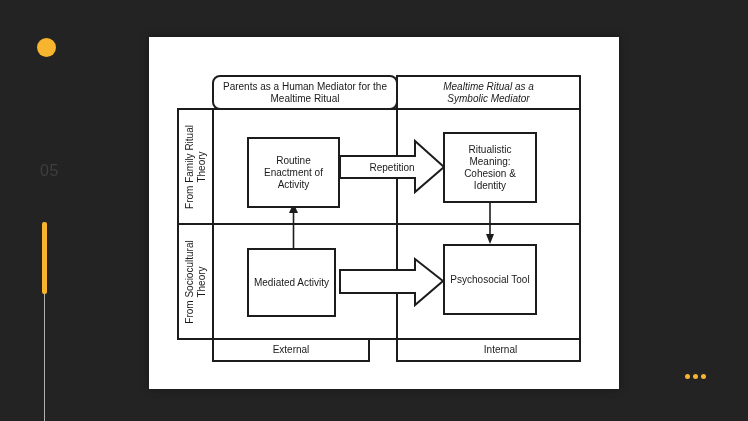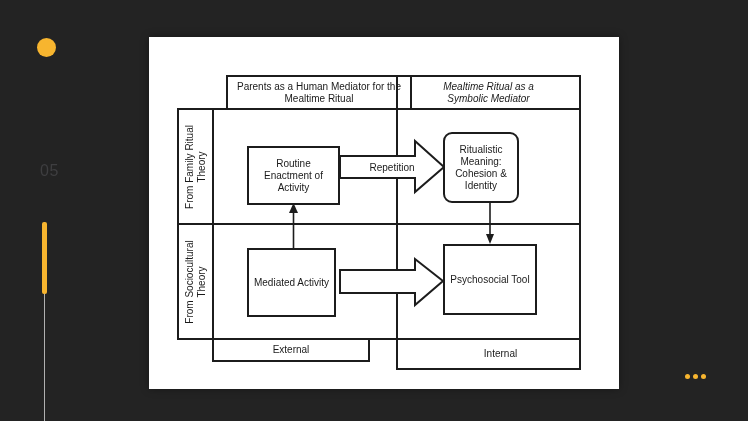--- a/index.html
+++ b/index.html
@@ -45,46 +45,46 @@
     position: absolute; left: 149px; top: 37px;
     width: 470px; height: 352px; background: #ffffff;
     box-shadow: 0 0 8px rgba(0,0,0,0.35);
   }
   .cell {
     position: absolute; border: 2px solid #1c1c1c; background: transparent;
     display: flex; align-items: center; justify-content: center;
     font-size: 10px; line-height: 12px; color: #1a1a1a;
     text-align: center; white-space: pre-line;
   }
-  .hdr-left  { left: 77px;  top: 38px;  width: 186px; height: 35px; }
+  .hdr-left  { left: 63px;  top: 38px;  width: 186px; height: 35px; border-radius: 8px; }
   .hdr-right { left: 247px; top: 38px;  width: 185px; height: 35px; font-style: italic; }
   .lbl-top   { left: 28px;  top: 71px;  width: 37px;  height: 117px; }
   .lbl-bot   { left: 28px;  top: 186px; width: 37px;  height: 117px; }
   .body-tl   { left: 63px;  top: 71px;  width: 186px; height: 117px; }
   .body-tr   { left: 247px; top: 71px;  width: 185px; height: 117px; }
   .body-bl   { left: 63px;  top: 186px; width: 186px; height: 117px; }
   .body-br   { left: 247px; top: 186px; width: 185px; height: 117px; }
   .ftr-left  { left: 63px;  top: 301px; width: 158px; height: 24px; }
-  .ftr-right { left: 247px; top: 301px; width: 185px; height: 32px; padding-left: 24px; }
+  .ftr-right { left: 247px; top: 301px; width: 185px; height: 24px; padding-left: 24px; }
   .cell.vert span {
     display: block; width: 106px;
     transform: rotate(-90deg); flex-shrink: 0;
     text-align: center; white-space: pre-line;
   }
 
   .arrow-layer { position: absolute; left: 0; top: 0; width: 470px; height: 352px; }
 
   .dbox {
     position: absolute; border: 2px solid #1c1c1c; background: #ffffff;
     display: flex; align-items: center; justify-content: center;
     font-size: 10px; line-height: 12px; color: #1a1a1a;
     text-align: center; white-space: pre-line;
   }
-  .box-routine      { left: 98px;  top: 109px;  width: 93px; height: 59px; }
-  .box-ritualistic  { left: 294px; top: 95px;  width: 76px; height: 71px; border-radius: 9px; }
+  .box-routine      { left: 98px;  top: 100px;  width: 93px; height: 71px; }
+  .box-ritualistic  { left: 294px; top: 95px;  width: 94px; height: 71px; }
   .box-mediated     { left: 98px;  top: 211px; width: 89px; height: 69px; }
   .box-psychosocial { left: 294px; top: 207px; width: 94px; height: 71px; }
 
   .arrow-label {
     position: absolute; display: flex; align-items: center; justify-content: center;
     font-size: 10px; color: #1a1a1a; text-align: center;
   }
   .lbl-repetition      { left: 191px; top: 119px; width: 104px; height: 22px; }
   .lbl-internalization { left: 191px; top: 233px; width: 104px; height: 23px; }
 </style>

